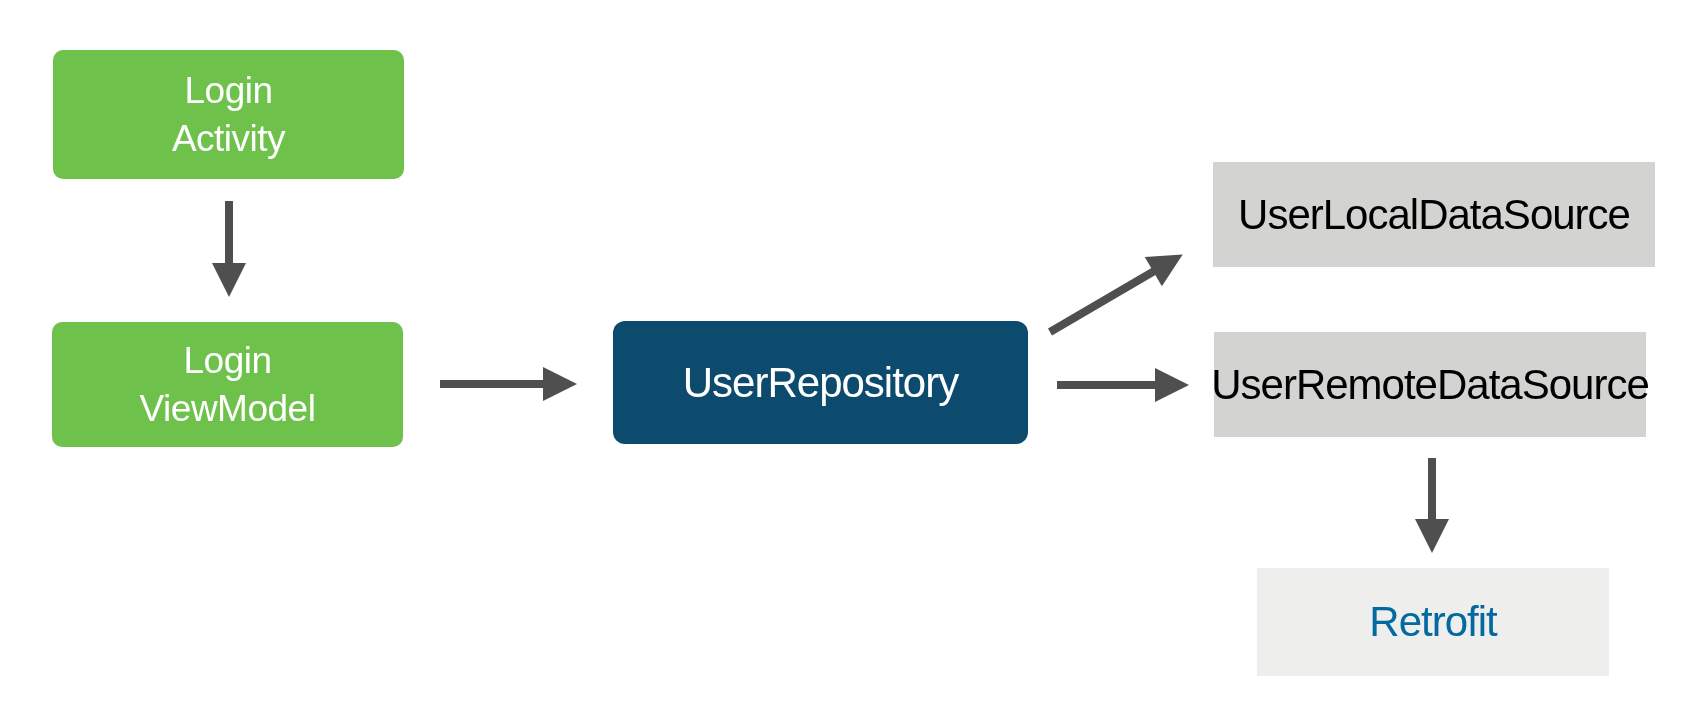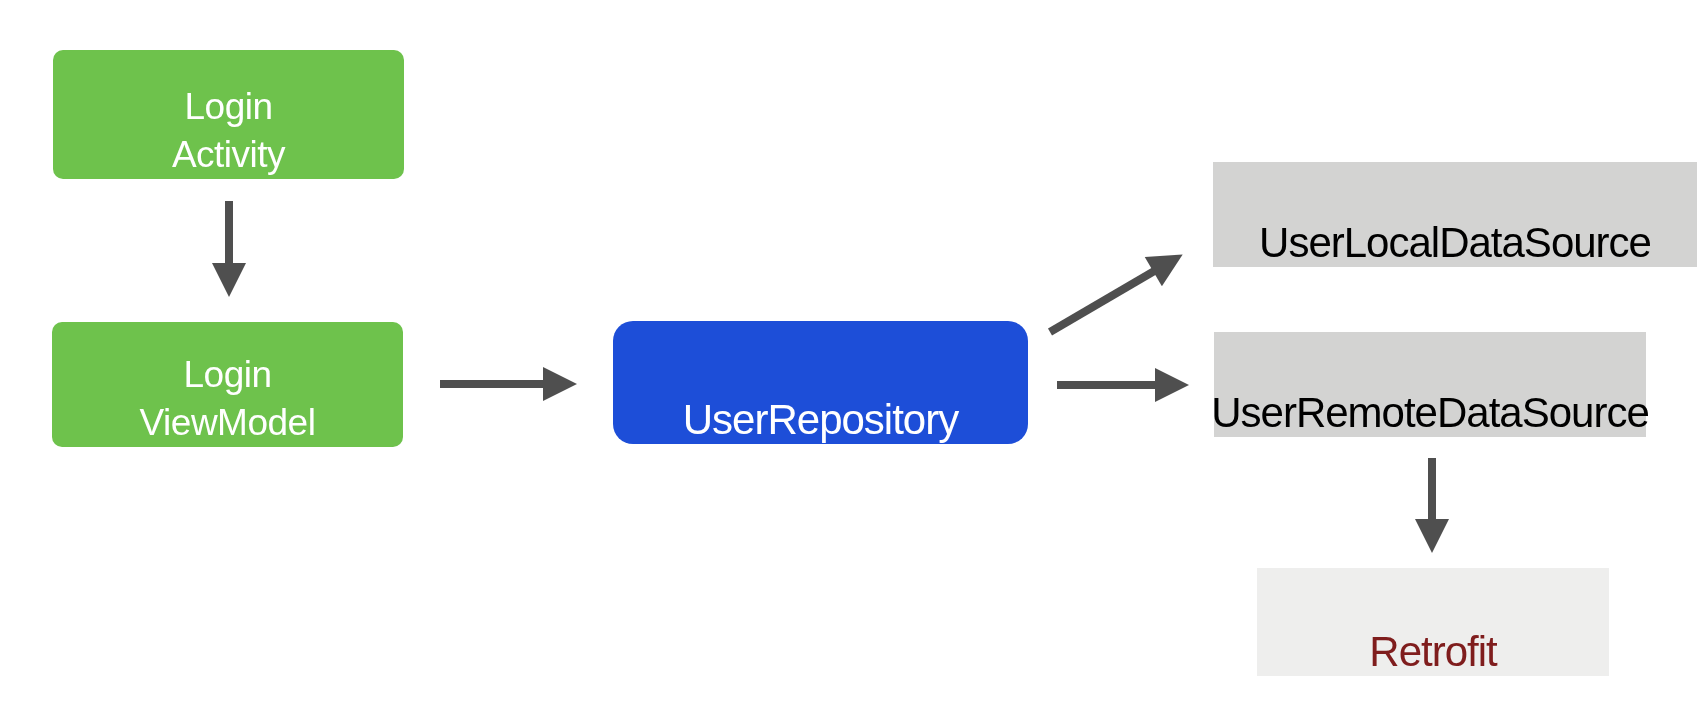--- a/index.html
+++ b/index.html
@@ -7,60 +7,60 @@
     position: relative;
     width: 1705px;
     height: 726px;
     background: #ffffff;
     overflow: hidden;
     font-family: "Liberation Sans", "DejaVu Sans", sans-serif;
   }
   .node {
     position: absolute;
     display: flex;
-    align-items: flex-end;
+    align-items: center;
     justify-content: center;
     text-align: center;
     box-sizing: border-box;
   }
   .node .label {
     white-space: pre-line;
     display: block;
   }
   .node-green {
     background: #6ec24c;
     color: #ffffff;
     border-radius: 10px;
     font-size: 37px;
     line-height: 48px;
     letter-spacing: -0.5px;
   }
   .node-dark {
-    background: #1d4ed8;
+    background: #0c4a6e;
     color: #ffffff;
-    border-radius: 20px;
+    border-radius: 12px;
     font-size: 42px;
     letter-spacing: -1px;
   }
   .node-gray {
     background: #d3d3d2;
     color: #000000;
     font-size: 42px;
     letter-spacing: -1px;
   }
   .node-light {
     background: #eeeeed;
-    color: #7f1d1d;
+    color: #0369a1;
     font-size: 42px;
     letter-spacing: -1px;
   }
   #login-activity   { left: 53px;   top: 50px;  width: 351px; height: 129px; }
   #login-viewmodel  { left: 52px;   top: 322px; width: 351px; height: 125px; }
   #user-repository  { left: 613px;  top: 321px; width: 415px; height: 123px; }
-  #user-local-ds    { left: 1213px; top: 162px; width: 484px; height: 105px; }
+  #user-local-ds    { left: 1213px; top: 162px; width: 442px; height: 105px; }
   #user-remote-ds   { left: 1214px; top: 332px; width: 432px; height: 105px; }
   #retrofit         { left: 1257px; top: 568px; width: 352px; height: 108px; }
   .edges-layer {
     position: absolute;
     left: 0; top: 0;
     width: 1705px;
     height: 726px;
     pointer-events: none;
   }
   .edge {

